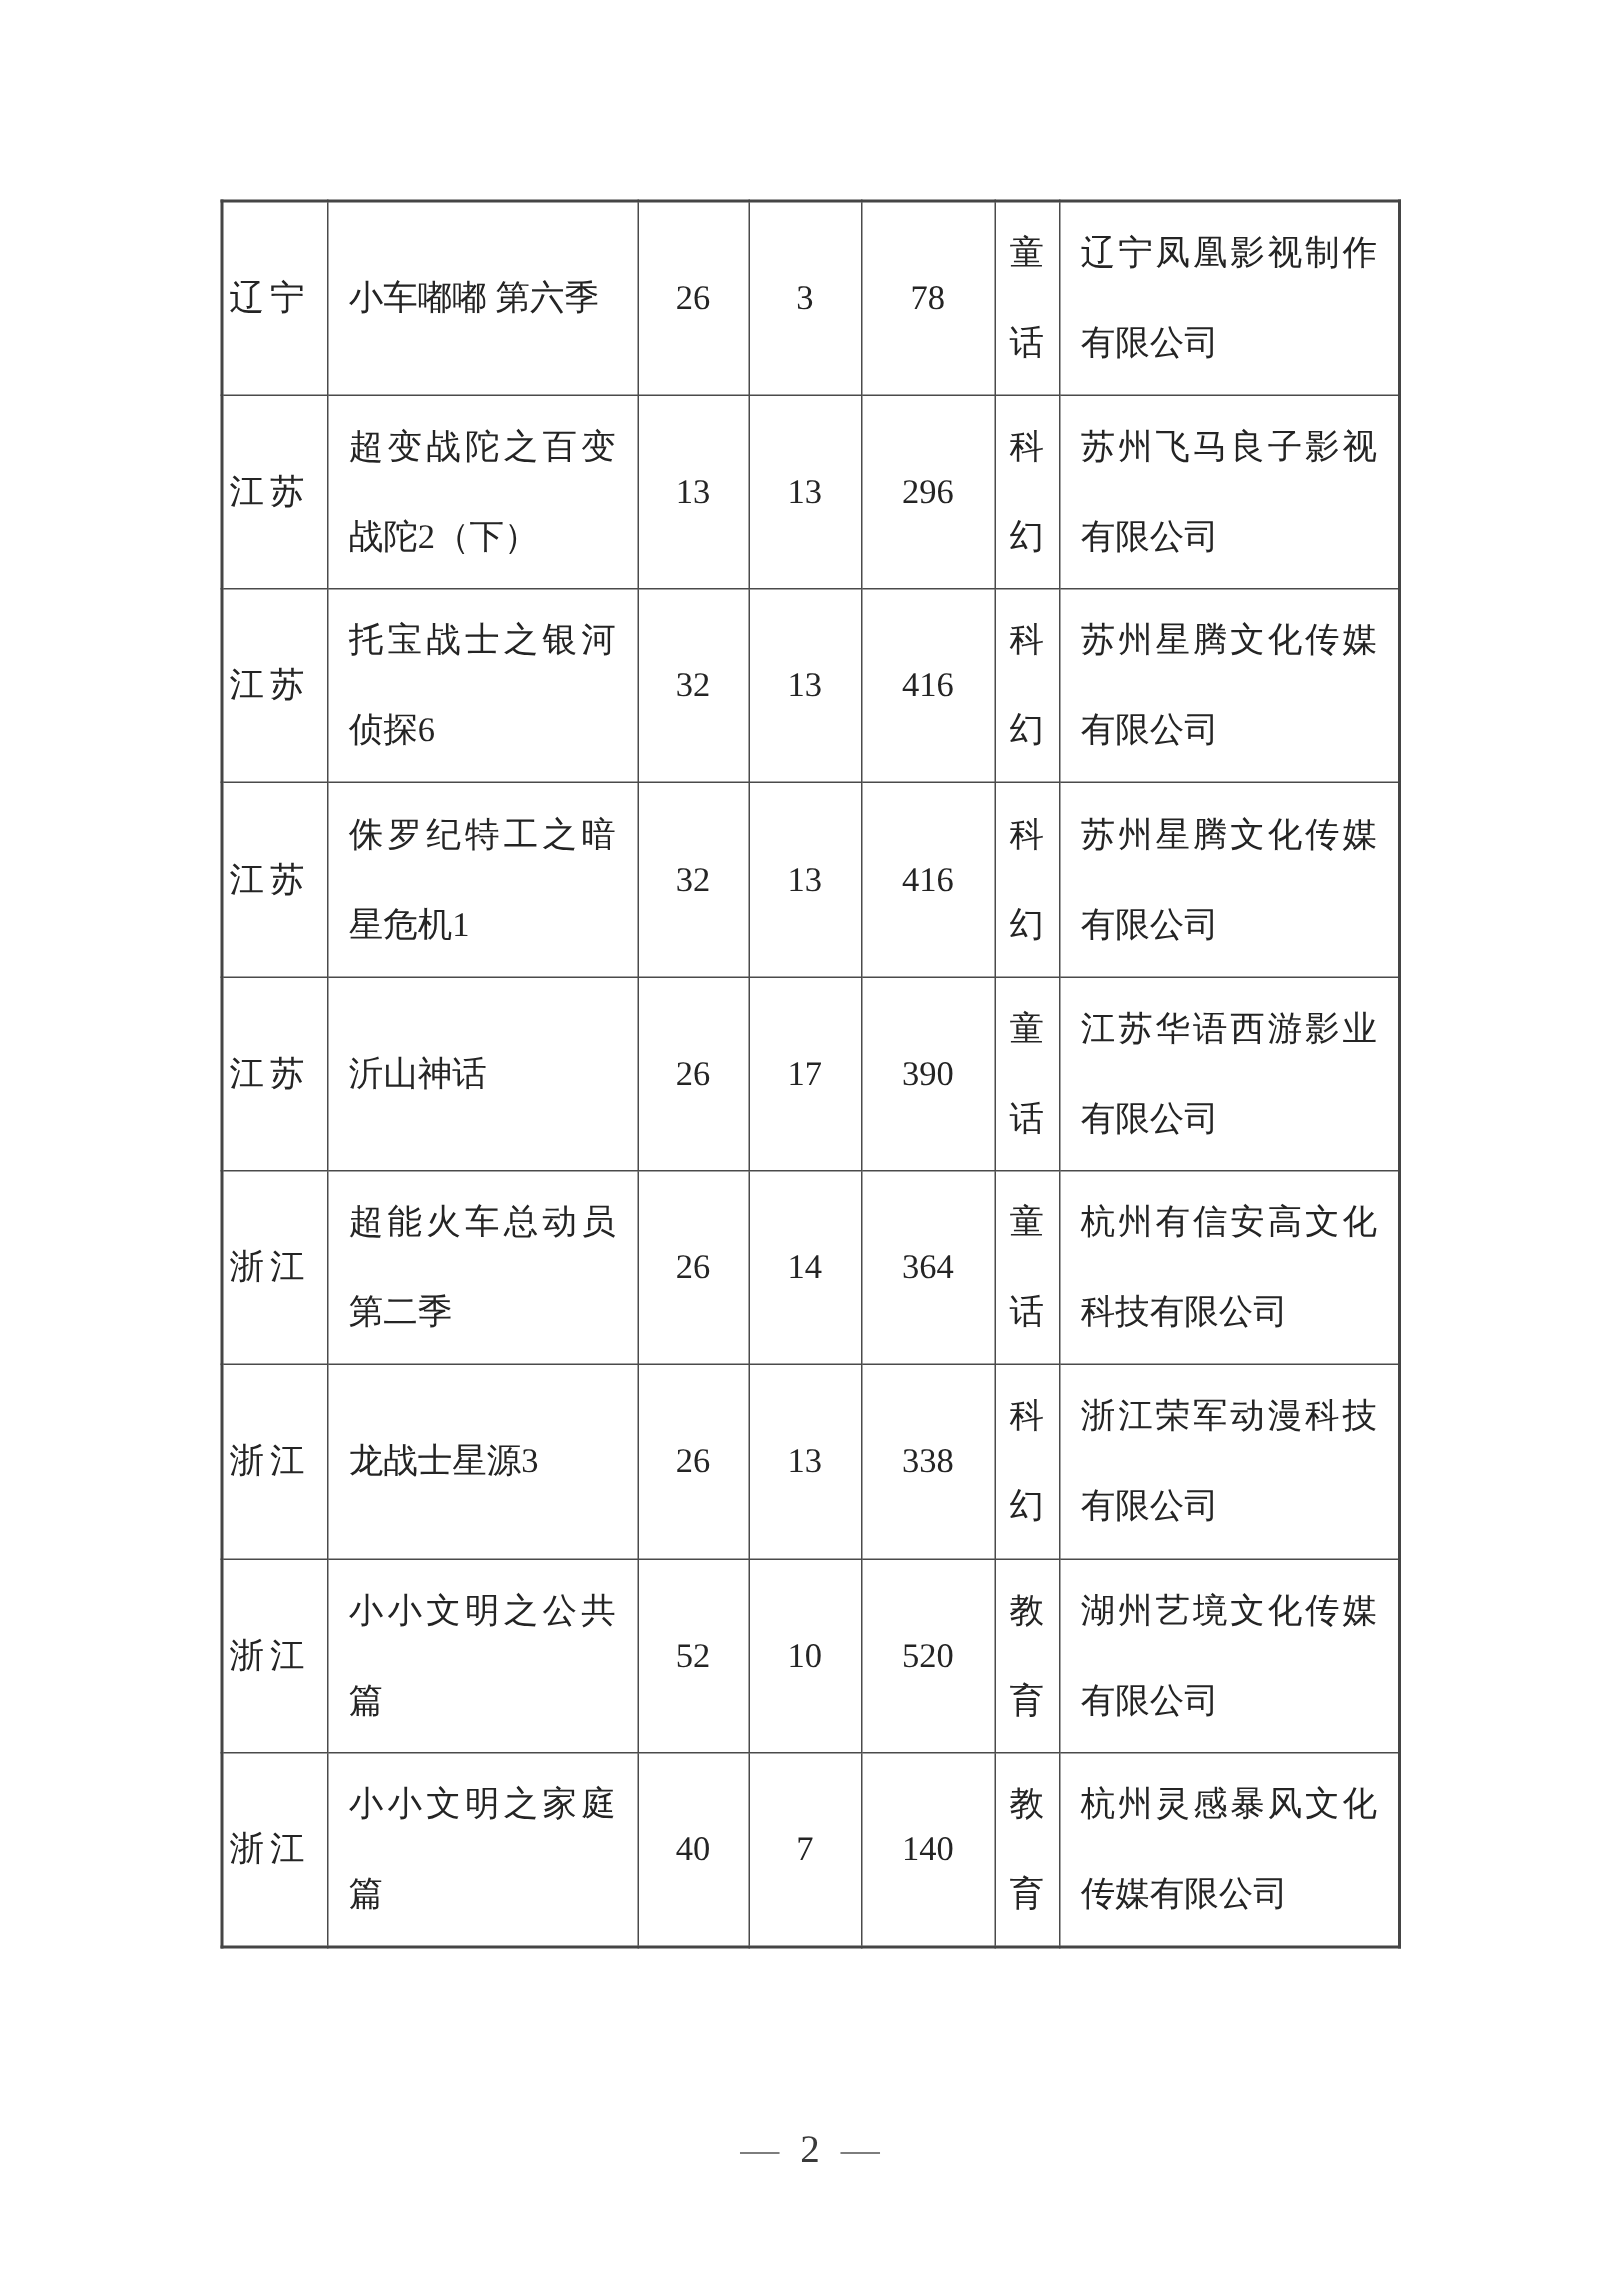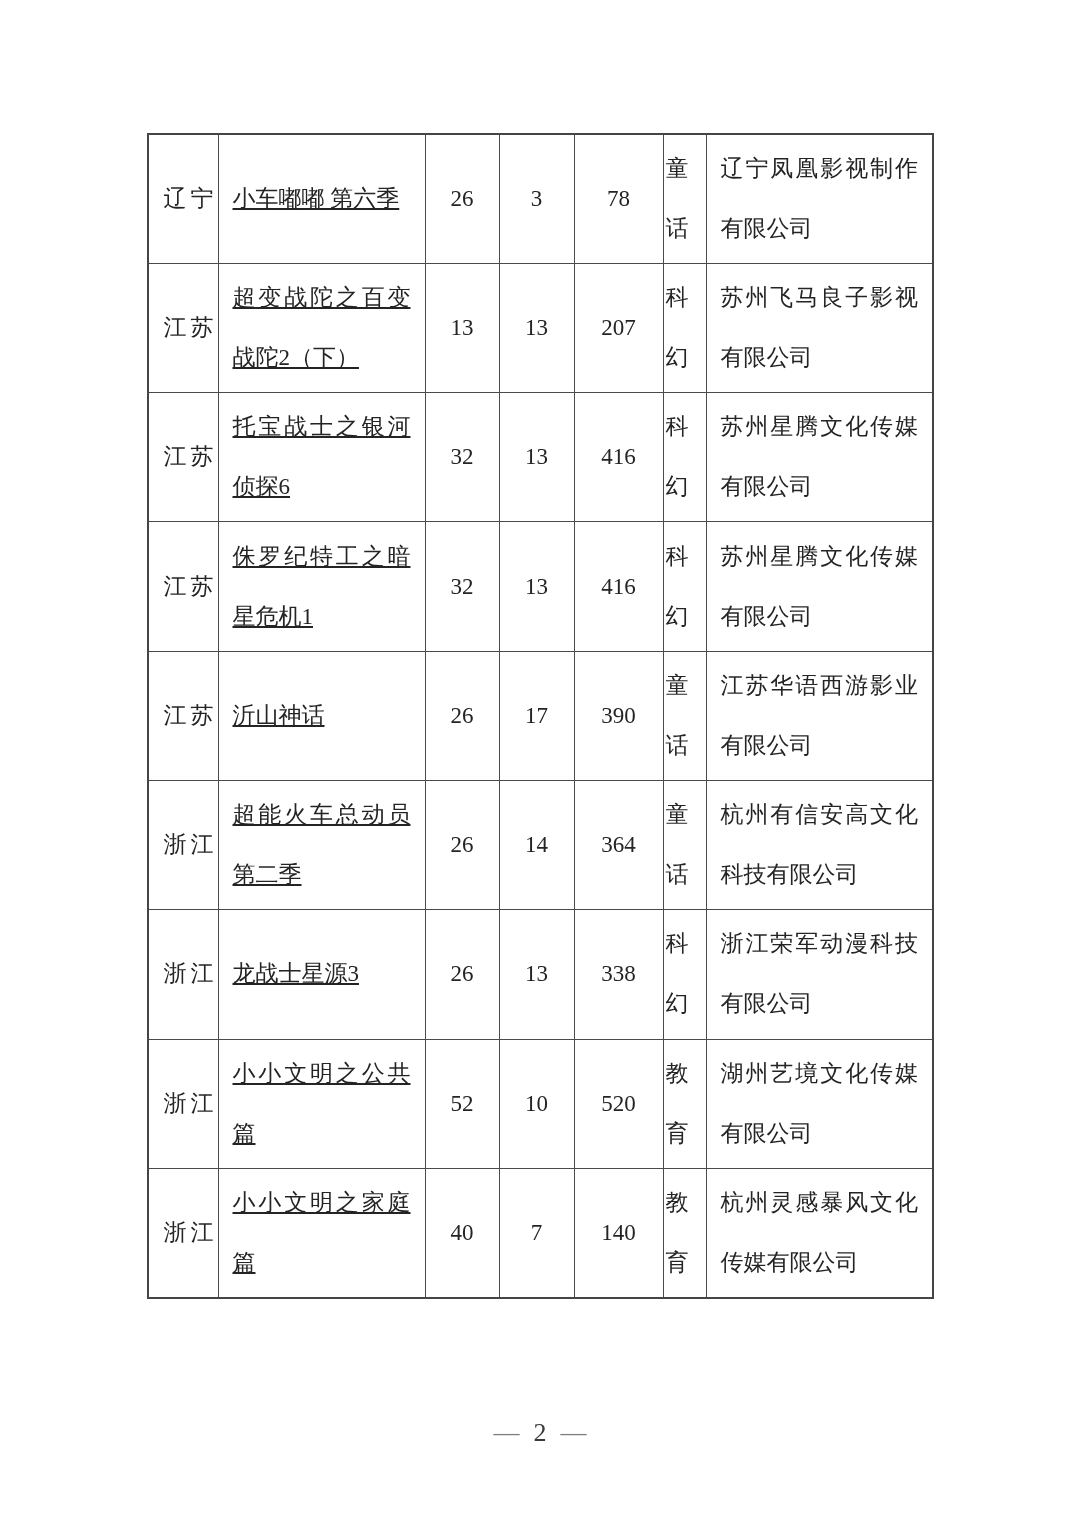--- a/index.html
+++ b/index.html
@@ -30,33 +30,33 @@
   table.series-table td {
     border: 1.5px solid #4a4a4a;
     font-size: 23px;
     line-height: 60px;
     vertical-align: middle;
     color: #242424;
     overflow: hidden;
   }
   table.series-table tr { height: 129.3px; }
   td.col-province {
-    text-align: right;
+    text-align: left;
     letter-spacing: 4px;
     text-indent: 4px; 
   }
   td.col-title {
     text-align: justify;
     text-justify: inter-character;
     padding: 0 14px;
     word-break: break-all;
-    text-decoration: underline;
   }
   td.col-num { text-align: center; }
   td.col-category {
+    text-align: center;
     word-break: break-all;
     padding: 0 2px;
     margin-top: 20px;
   }
   td.col-producer {
     text-align: justify;
     text-justify: inter-character;
     padding: 0 14px;
     word-break: break-all;
   }
@@ -102,21 +102,21 @@
     <td class="col-num">3</td>
     <td class="col-num">78</td>
     <td class="col-category">童话</td>
     <td class="col-producer">辽宁凤凰影视制作有限公司</td>
   </tr>
         <tr>
     <td class="col-province">江苏</td>
     <td class="col-title">超变战陀之百变战陀2（下）</td>
     <td class="col-num">13</td>
     <td class="col-num">13</td>
-    <td class="col-num">207</td>
+    <td class="col-num">296</td>
     <td class="col-category">科幻</td>
     <td class="col-producer">苏州飞马良子影视有限公司</td>
   </tr>
         <tr>
     <td class="col-province">江苏</td>
     <td class="col-title">托宝战士之银河侦探6</td>
     <td class="col-num">32</td>
     <td class="col-num">13</td>
     <td class="col-num">416</td>
     <td class="col-category">科幻</td>

